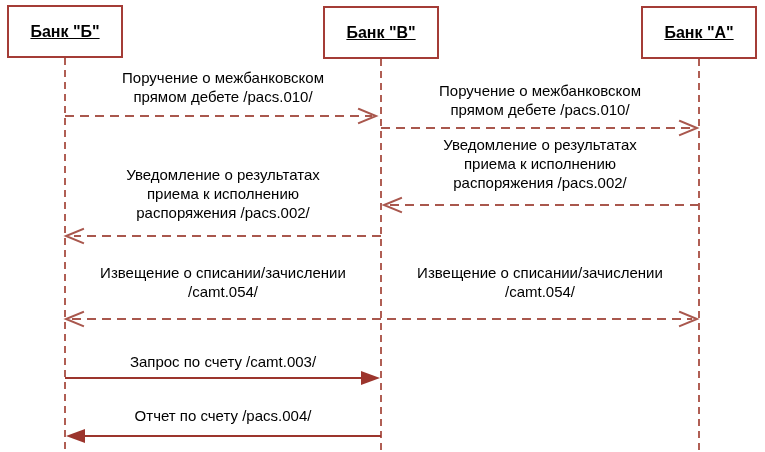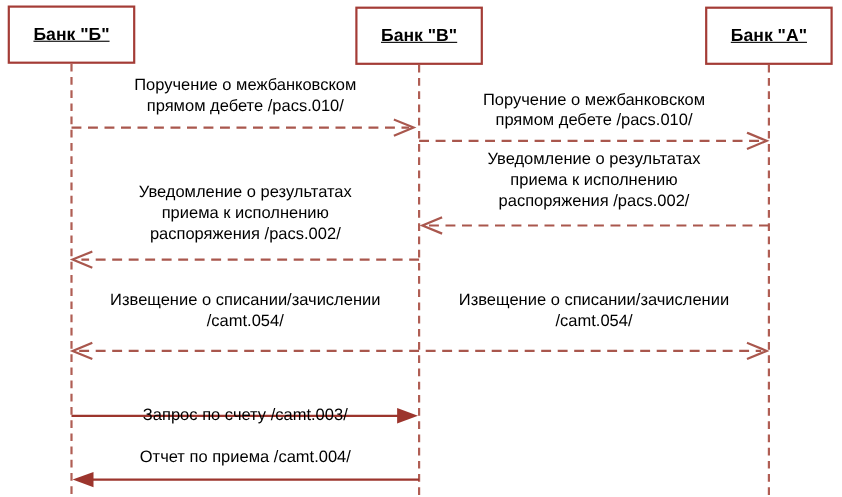--- a/index.html
+++ b/index.html
@@ -97,16 +97,16 @@
   <div class="msg-label lbl-right" style="top:135px">Уведомление о результатах
 приема к исполнению
 распоряжения /pacs.002/</div>
   <div class="msg-label lbl-left" style="top:165px">Уведомление о результатах
 приема к исполнению
 распоряжения /pacs.002/</div>
   <div class="msg-label lbl-left" style="top:263px">Извещение о списании/зачислении
 /camt.054/</div>
   <div class="msg-label lbl-right" style="top:263px">Извещение о списании/зачислении
 /camt.054/</div>
-  <div class="msg-label lbl-left" style="top:368px">Запрос по счету /camt.003/</div>
-  <div class="msg-label lbl-left" style="top:406px">Отчет по приема /camt.004/</div>
+  <div class="msg-label lbl-left" style="top:352px">Запрос по счету /camt.003/</div>
+  <div class="msg-label lbl-left" style="top:406px">Отчет по счету /pacs.004/</div>
 
 </div>
 
 </body></html>

